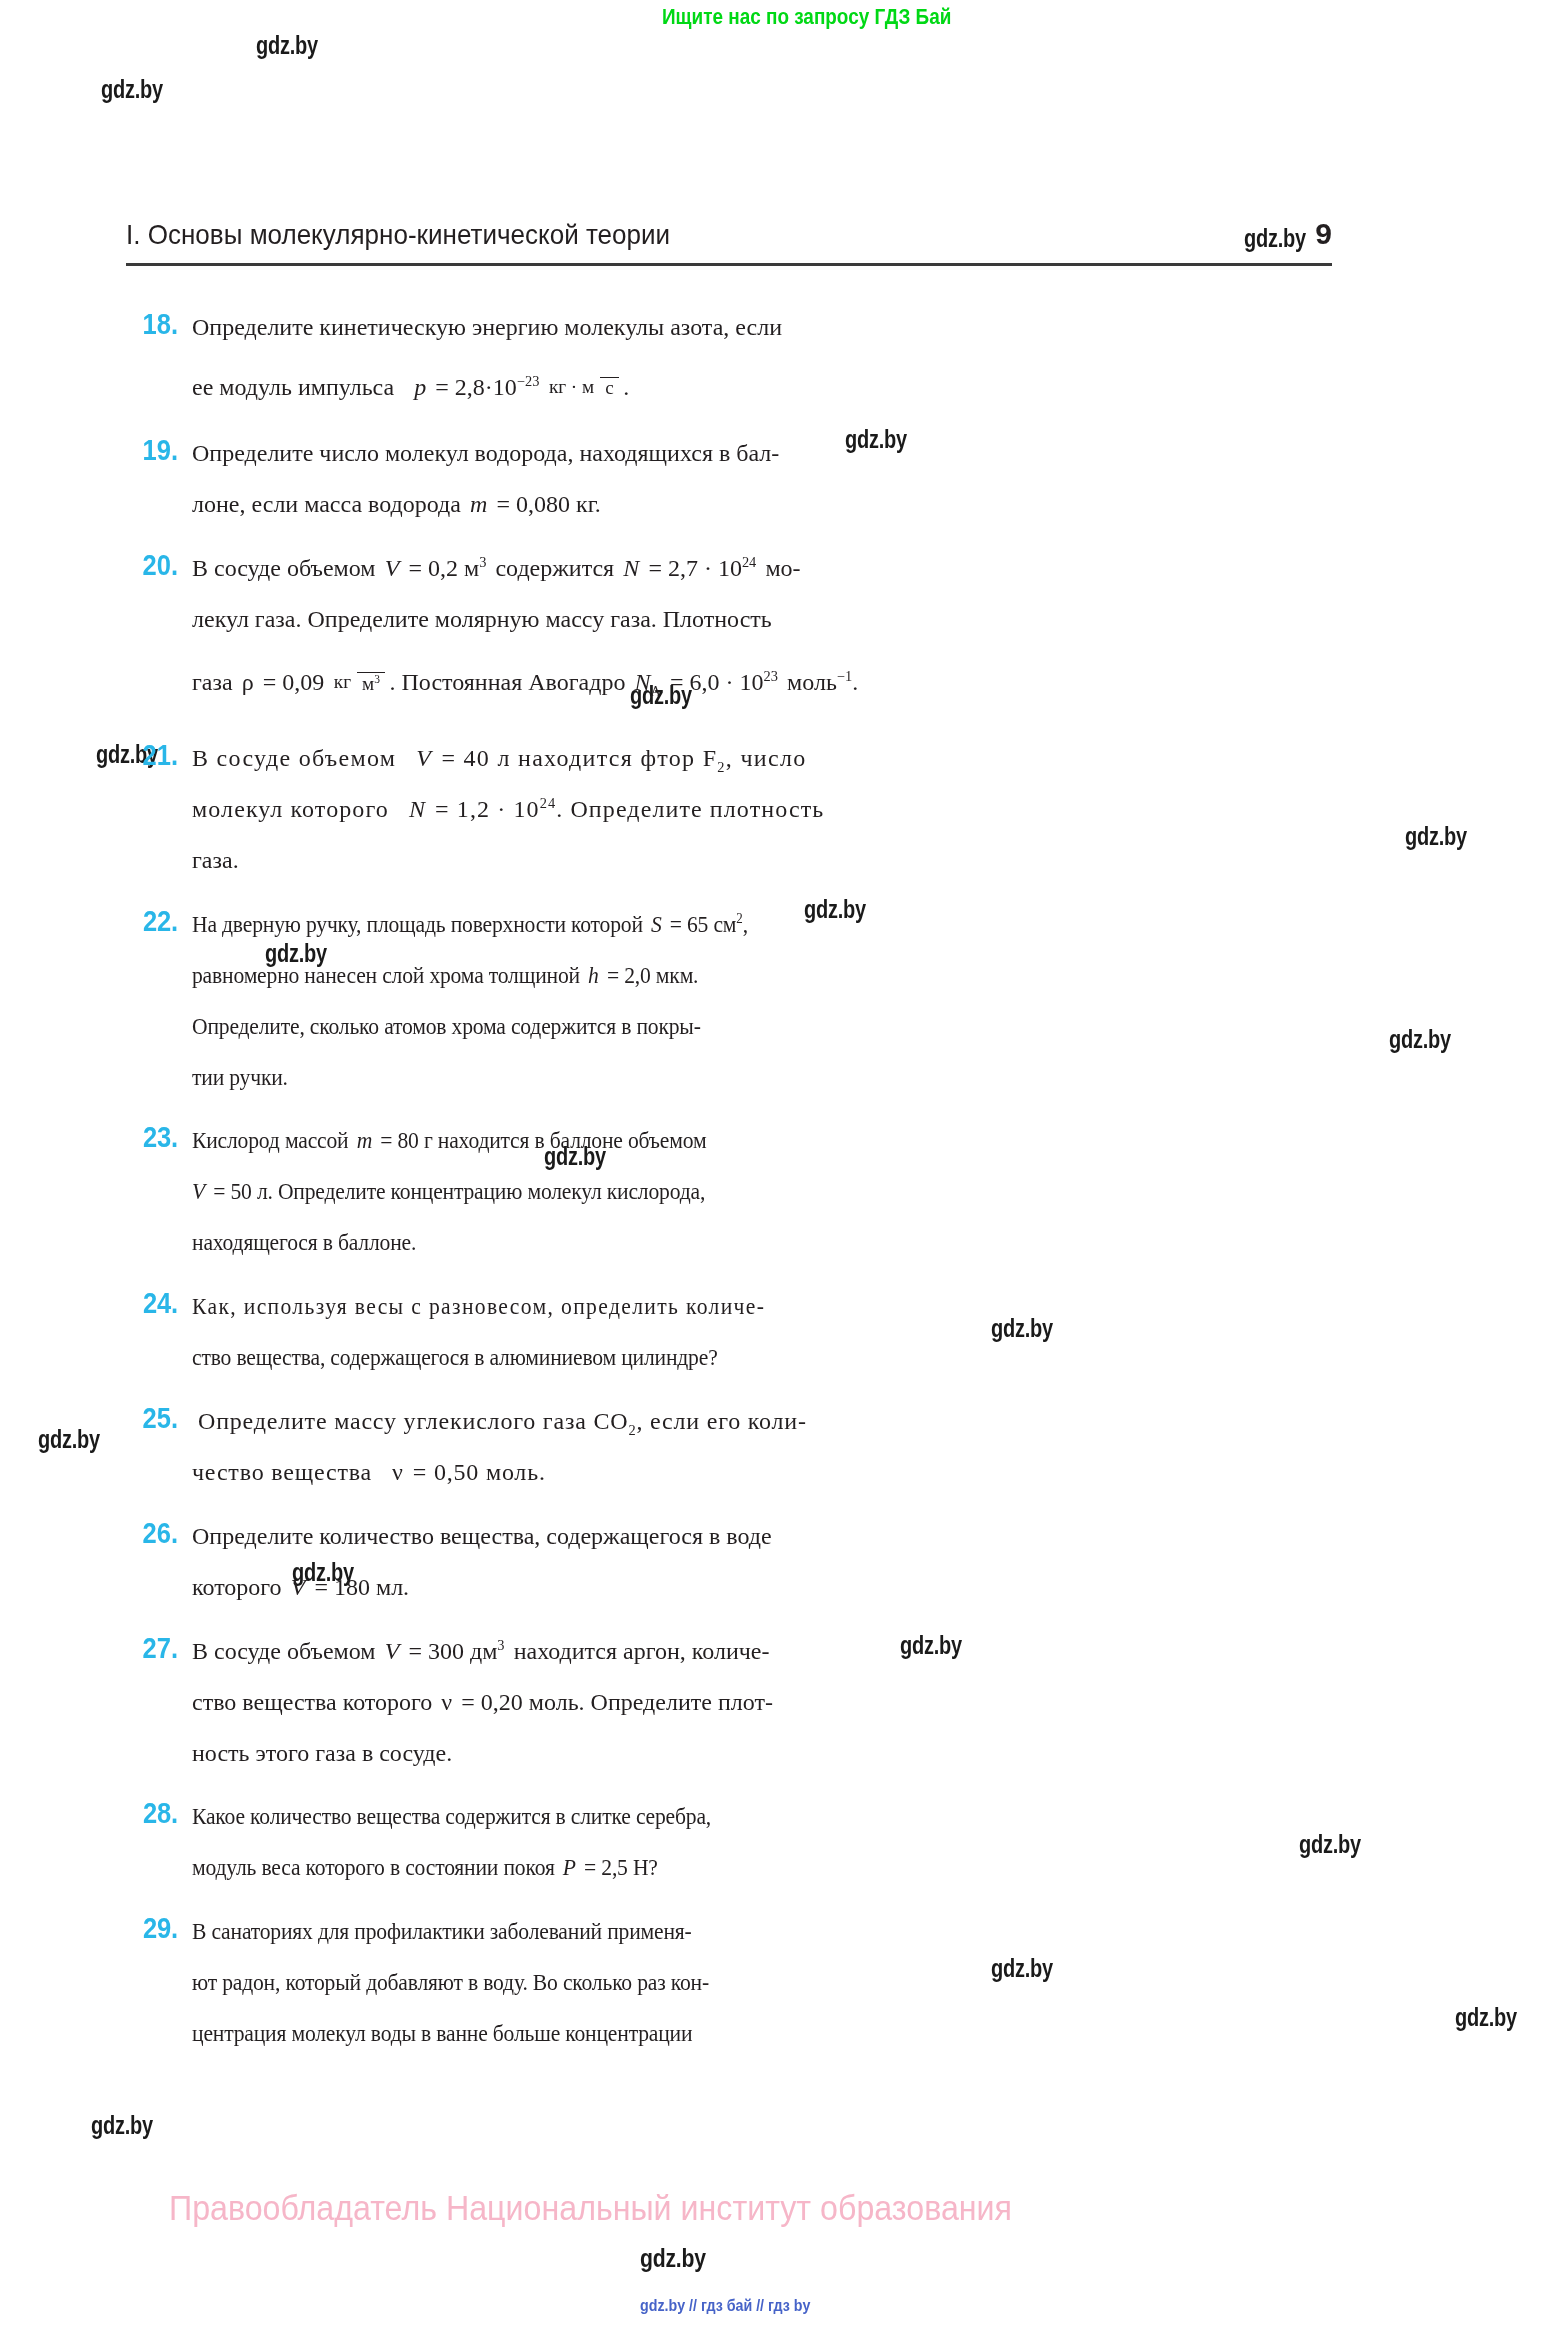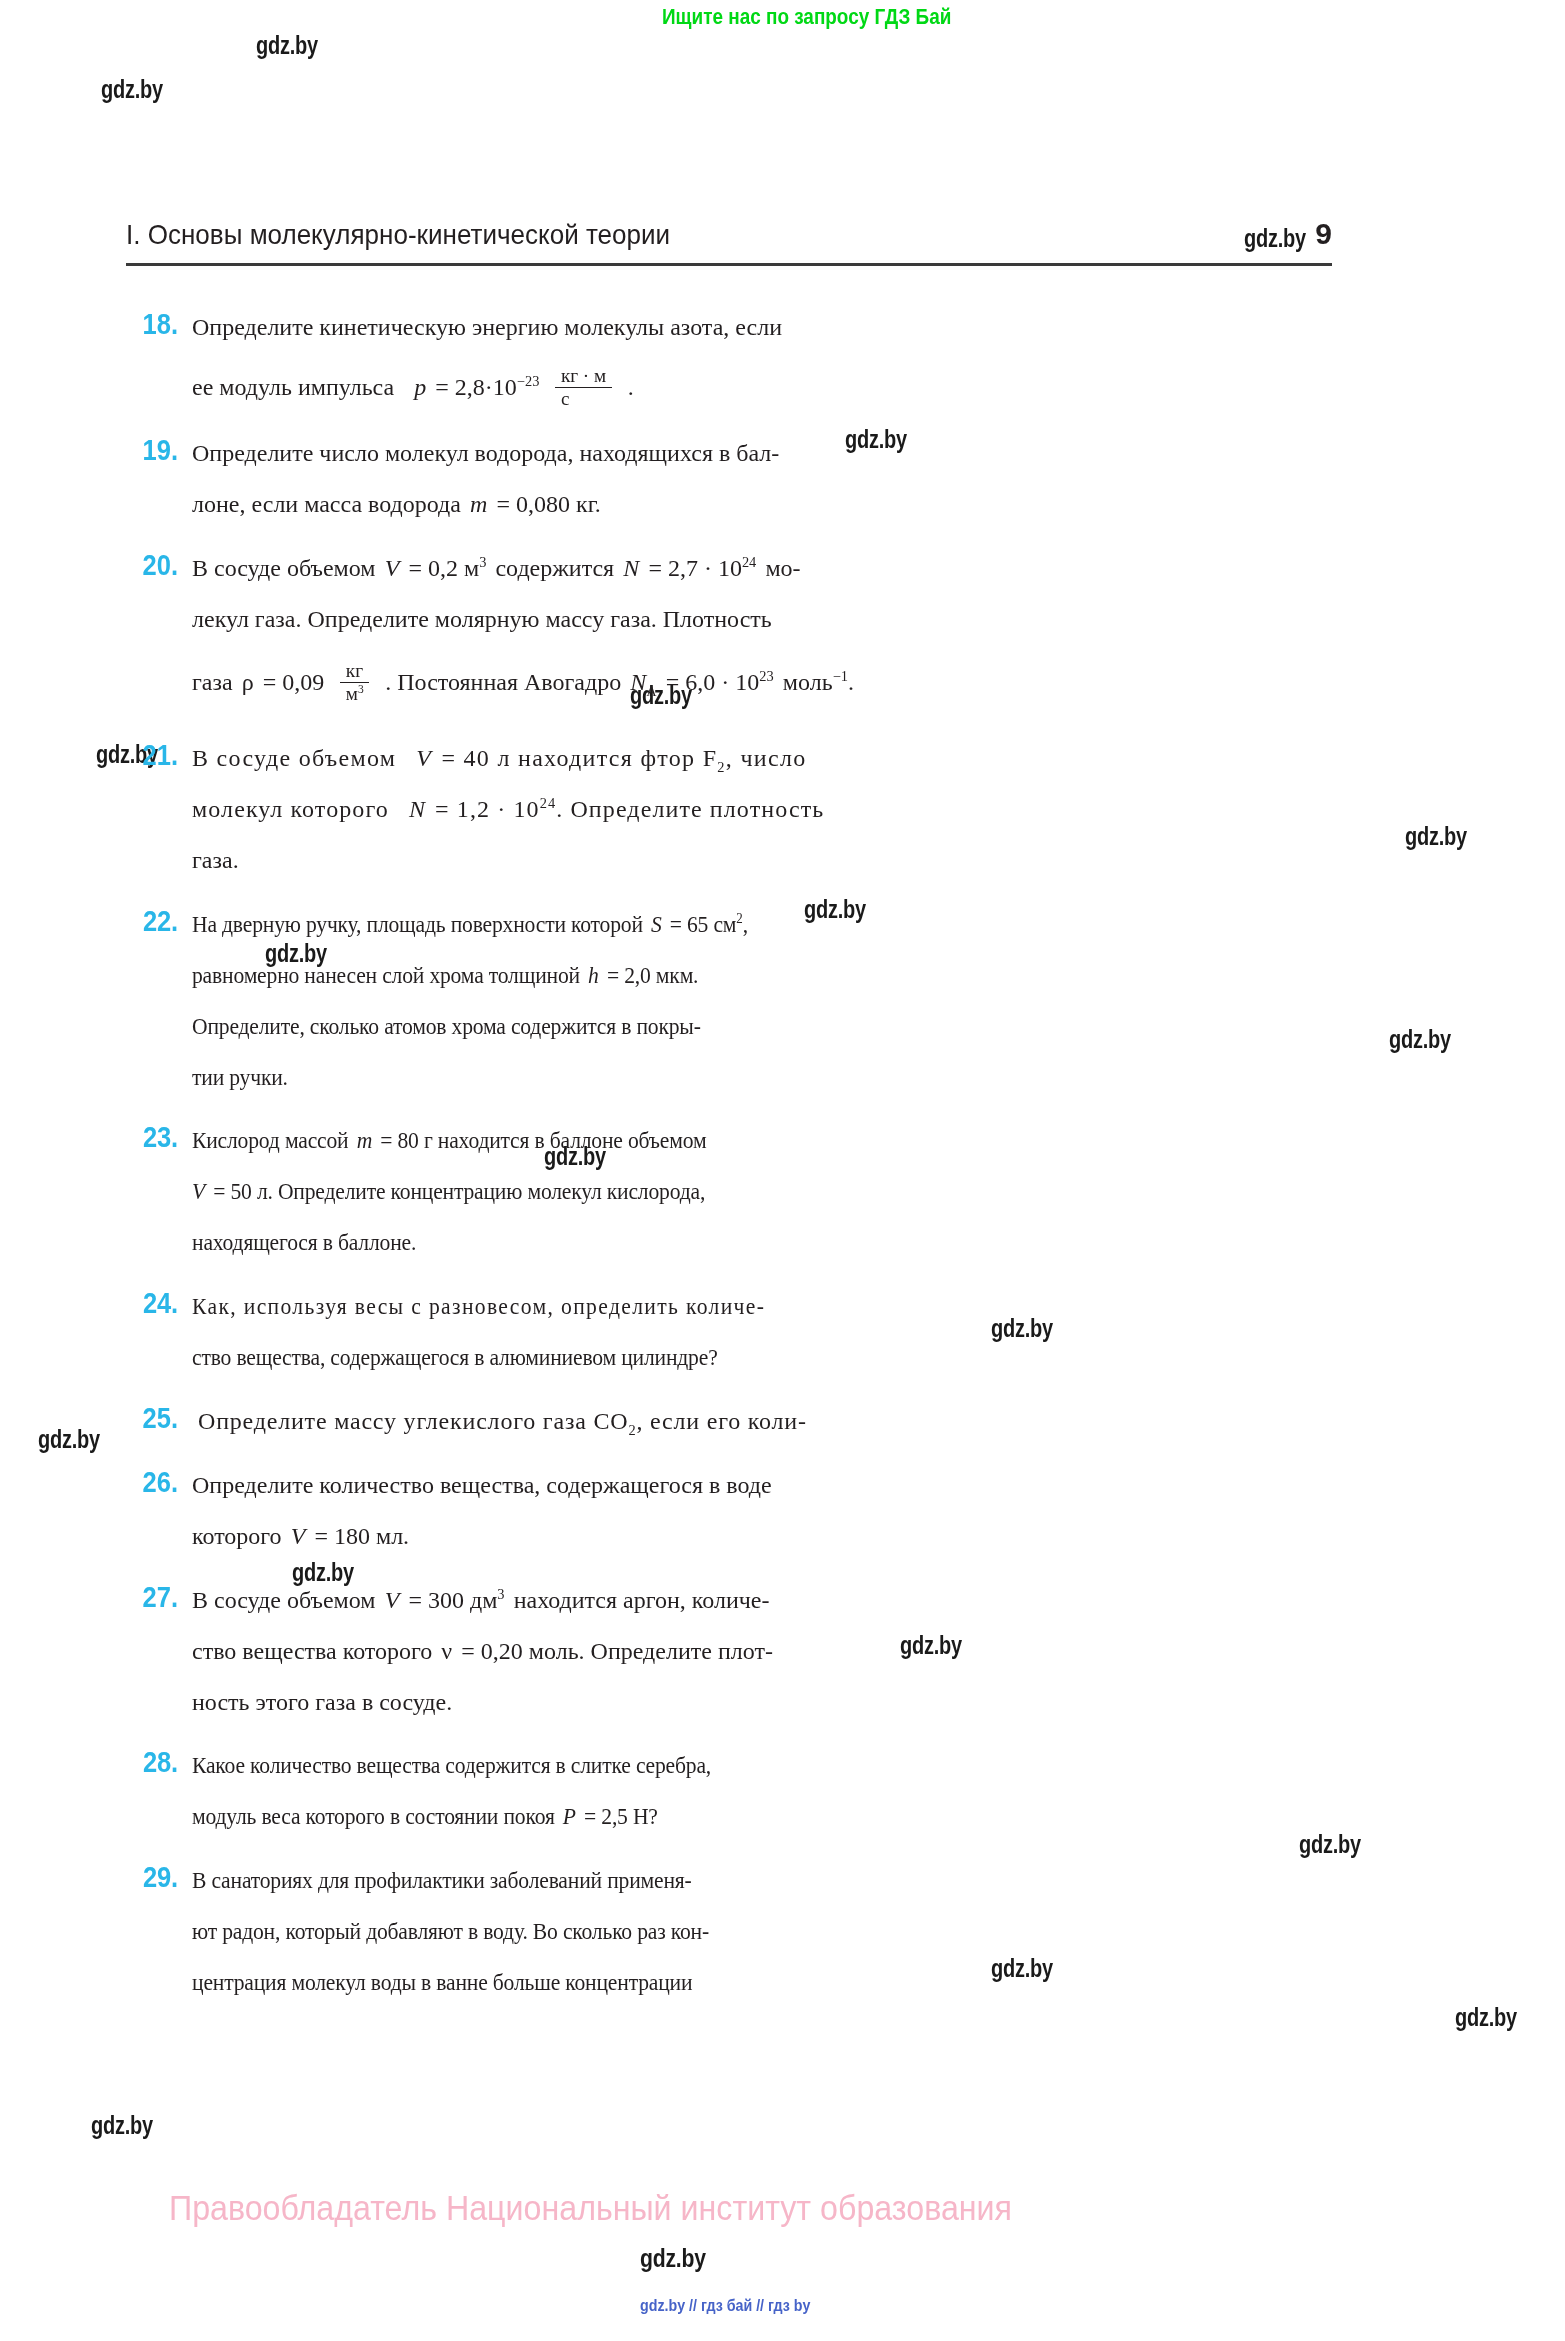--- a/index.html
+++ b/index.html
@@ -146,25 +146,25 @@
     font-style: normal;
   }
   .eq { white-space: nowrap; }
   .sp { display: inline-block; width: 9.1px; }
   .spw { display: inline-block; width: 20px; }
   .dot { font-style: normal; }
 
   
   .frac {
     display: inline-flex;
-    flex-direction: column;
+    flex-direction: row;
     vertical-align: middle;
     line-height: 1.06;
     font-size: 0.80em;
-    margin: 0 16px;
+    margin: 0 4px;
     position: relative;
     top: -1.8px;
   }
   .frac .num { padding: 0 5.5px 0.9px 5.5px; }
   .frac .den { padding: 0.9px 5.5px 0 5.5px; border-top: 1.8px solid #231f20; }
 
   
   #copyright-line {
     position: absolute;
     left: 169px;
@@ -300,20 +300,23 @@
       <span class="ln">ство вещества, содержащегося в алюминиевом цилиндре?</span>
     </div>
   </div>
 
   <div class="problem">
     <div class="pnum">25.</div>
     <div class="pbody">
       <span class="ln" style="letter-spacing:0.8px;margin-left:6px;">
         <span>Определите массу углекислого газа CO</span><span class="sub">2</span><span>, если его коли-</span>
       </span>
+      <span class="ln" style="letter-spacing:0.8px;">
+        <span>чество вещества</span><span class="spw"></span><span class="up">ν</span><span class="sp"></span><span>= 0,50 моль.</span>
+      </span>
     </div>
   </div>
 
   <div class="problem">
     <div class="pnum">26.</div>
     <div class="pbody">
       <span class="ln">Определите количество вещества, содержащегося в воде</span>
       <span class="ln">
         <span>которого</span><span class="sp"></span><var>V</var><span class="sp"></span><span>= 180 мл.</span>
       </span>

